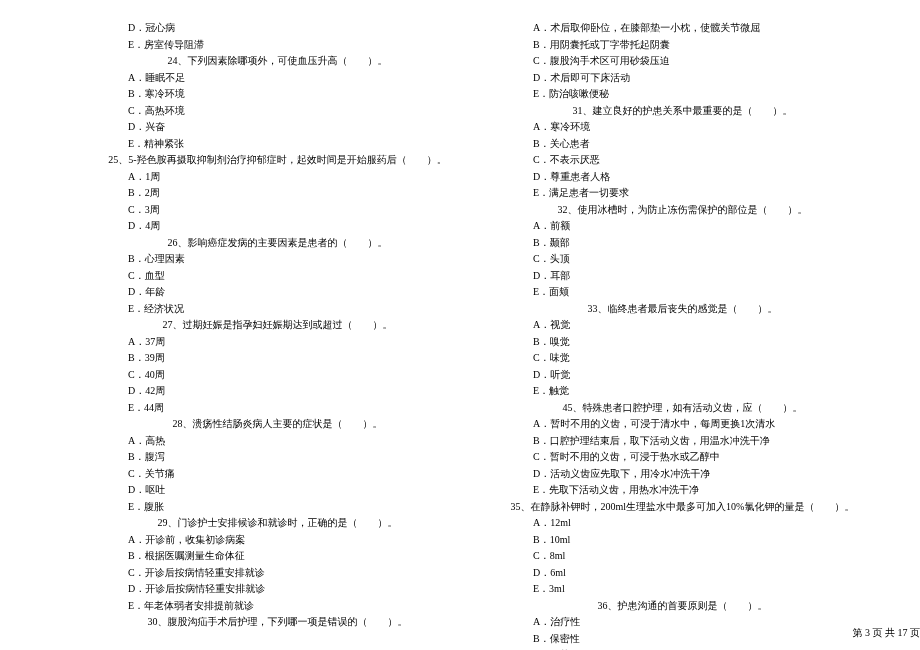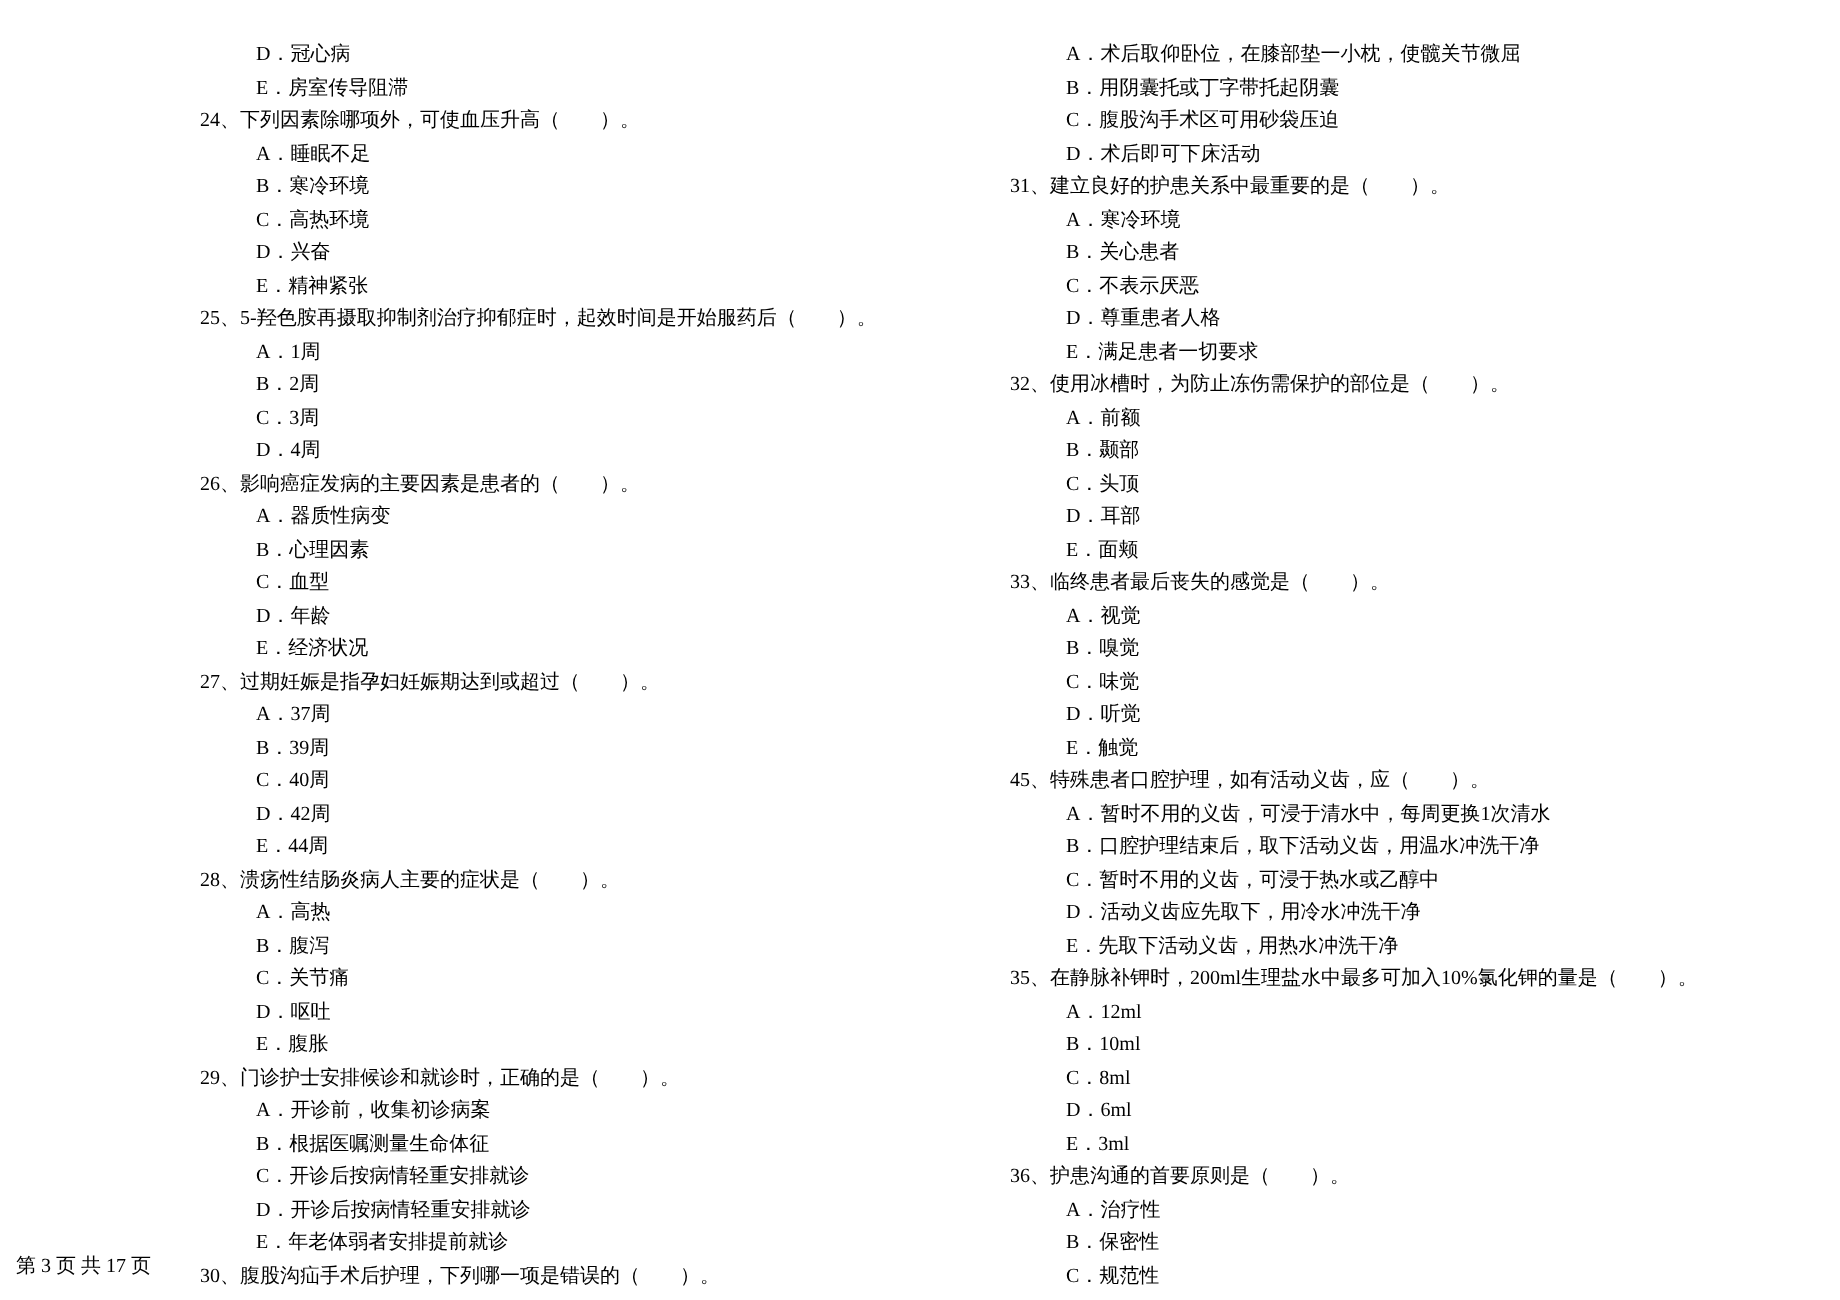--- a/index.html
+++ b/index.html
@@ -20,27 +20,28 @@
     }
     .col {
       flex: 1;
       line-height: 1.65;
     }
     .option {
       padding-left: 28px;
     }
     .question {
       padding-left: 0;
+      text-align: center;
     }
     .footer {
       position: absolute;
       bottom: 10px;
-      left: 8px;
+      left: 18px;
       right: 0;
-      text-align: left;
+      text-align: right;
       font-size: 10px;
       margin-top: 40px;
     }
   </style>
 </head>
 <body>
 
 <div class="page">
   <div class="col" id="left-col">
       <div class="option">D．冠心病</div>
@@ -50,21 +51,20 @@
       <div class="option">B．寒冷环境</div>
       <div class="option">C．高热环境</div>
       <div class="option">D．兴奋</div>
       <div class="option">E．精神紧张</div>
       <div class="question">25、5-羟色胺再摄取抑制剂治疗抑郁症时，起效时间是开始服药后（　　）。</div>
       <div class="option">A．1周</div>
       <div class="option">B．2周</div>
       <div class="option">C．3周</div>
       <div class="option">D．4周</div>
       <div class="question">26、影响癌症发病的主要因素是患者的（　　）。</div>
-      <div class="option">A．器质性病变</div>
       <div class="option">B．心理因素</div>
       <div class="option">C．血型</div>
       <div class="option">D．年龄</div>
       <div class="option">E．经济状况</div>
       <div class="question">27、过期妊娠是指孕妇妊娠期达到或超过（　　）。</div>
       <div class="option">A．37周</div>
       <div class="option">B．39周</div>
       <div class="option">C．40周</div>
       <div class="option">D．42周</div>
       <div class="option">E．44周</div>
@@ -80,20 +80,21 @@
       <div class="option">C．开诊后按病情轻重安排就诊</div>
       <div class="option">D．开诊后按病情轻重安排就诊</div>
       <div class="option">E．年老体弱者安排提前就诊</div>
       <div class="question">30、腹股沟疝手术后护理，下列哪一项是错误的（　　）。</div>
     </div>
   <div class="col" id="right-col">
       <div class="option">A．术后取仰卧位，在膝部垫一小枕，使髋关节微屈</div>
       <div class="option">B．用阴囊托或丁字带托起阴囊</div>
       <div class="option">C．腹股沟手术区可用砂袋压迫</div>
       <div class="option">D．术后即可下床活动</div>
+      <div class="option">E．防治咳嗽便秘</div>
       <div class="question">31、建立良好的护患关系中最重要的是（　　）。</div>
       <div class="option">A．寒冷环境</div>
       <div class="option">B．关心患者</div>
       <div class="option">C．不表示厌恶</div>
       <div class="option">D．尊重患者人格</div>
       <div class="option">E．满足患者一切要求</div>
       <div class="question">32、使用冰槽时，为防止冻伤需保护的部位是（　　）。</div>
       <div class="option">A．前额</div>
       <div class="option">B．颞部</div>
       <div class="option">C．头顶</div>

